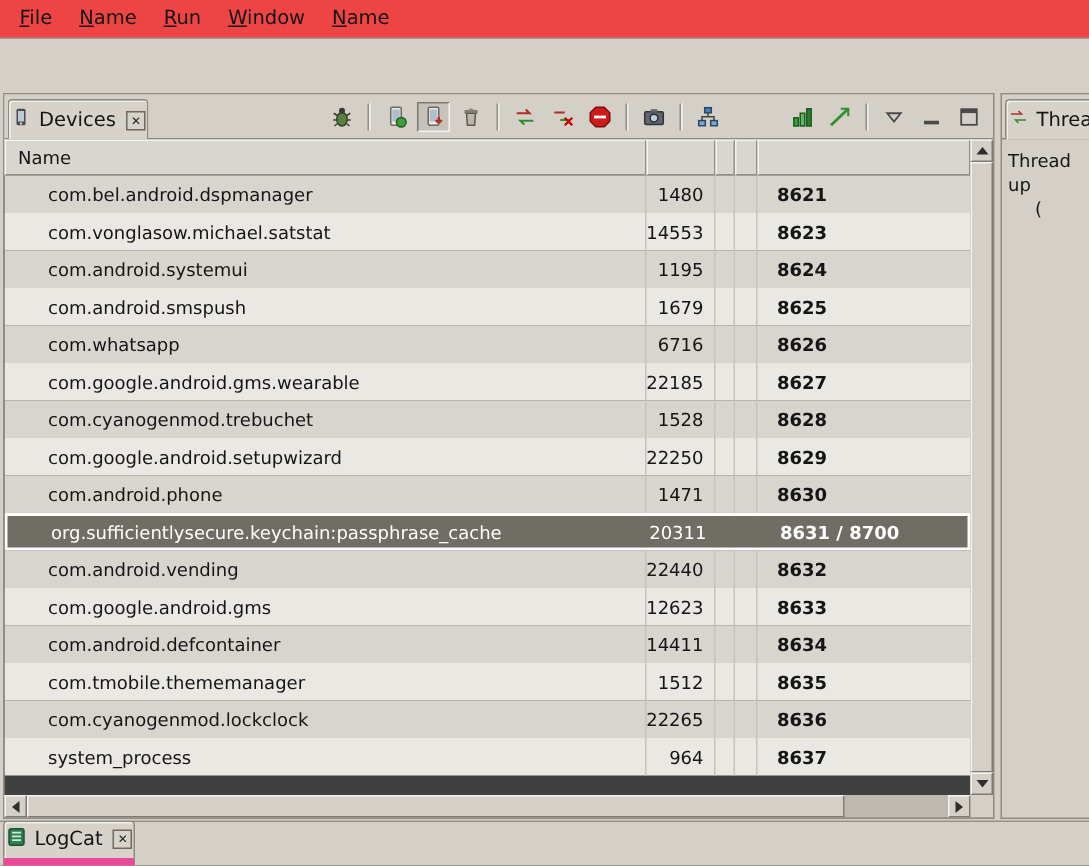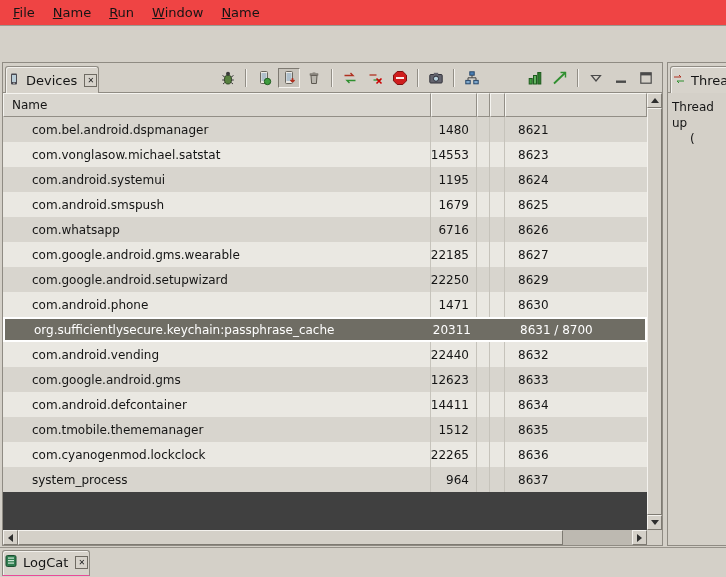--- a/index.html
+++ b/index.html
@@ -50,21 +50,21 @@
   .rows{position:absolute;top:24px;left:0;width:644px;height:413px;overflow:hidden;}
   .trow{display:flex;height:25px;box-sizing:border-box;}
   .trow:nth-child(odd){background:#d8d5ce;}
   .trow:nth-child(even){background:#eae8e2;}
   .cell{height:100%;display:flex;align-items:center;box-sizing:border-box;overflow:hidden;
         white-space:nowrap;}
   .c-name{width:428px;padding-left:29px;border-right:1px solid #c6c3bb;}
   .c-pid{width:46px;justify-content:flex-end;padding-right:7px;border-right:1px solid #c6c3bb;}
   .c-g1{width:13px;border-right:1px solid #c6c3bb;}
   .c-g2{width:15px;border-right:1px solid #c6c3bb;}
-  .c-port{flex:1;padding-left:13px;}
+  .c-port{flex:1;padding-left:13px;font-weight:bold;}
   .trow.selected{background:#6f6d64 !important;color:#fff;border:2px solid #ffffff;}
   .trow.selected .cell{border-right-color:transparent;}
 
   
   .vscroll{position:absolute;top:0;right:0;width:15px;height:437px;background:#bdb9b1;}
   .hscroll{position:absolute;left:0;top:437px;width:644px;height:15px;background:#bdb9b1;}
   .corner{position:absolute;right:0;top:437px;width:15px;height:15px;background:#d4d0c8;}
   .sbtn,.thumb{background:#d4d0c8;border:1px solid;border-color:#f4f2ee #7e7a72 #7e7a72 #f4f2ee;
         box-sizing:border-box;}
   .sbtn{width:15px;height:15px;display:flex;align-items:center;justify-content:center;position:absolute;}
@@ -77,21 +77,21 @@
   .arr-left{width:0;height:0;border-top:4px solid transparent;border-bottom:4px solid transparent;border-right:5px solid #2e2e2e;}
   .arr-right{width:0;height:0;border-top:4px solid transparent;border-bottom:4px solid transparent;border-left:5px solid #2e2e2e;}
 
   
   .threads-msg{padding:6px 4px 0 4px;font-size:12px;line-height:16px;}
   .threads-msg .l2{margin-left:18px;}
 
   
   #logcat-bar{position:absolute;left:0;bottom:0;width:726px;height:30px;background:#d4d0c8;
               border-top:1px solid #96928a;box-sizing:border-box;display:flex;align-items:center;}
-  #logcat-bar .tab{height:24px;margin-bottom:0;border-bottom:1px solid #ec4899;border-radius:3px 3px 0 0;}
+  #logcat-bar .tab{height:24px;margin-bottom:0;border-bottom:7px solid #ec4899;border-radius:3px 3px 0 0;}
 </style>
 </head>
 <body>
 
 <div class="menubar">
   <span class="menu-item">File</span>
   <span class="menu-item">Name</span>
   <span class="menu-item">Run</span>
   <span class="menu-item">Window</span>
   <span class="menu-item">Name</span>
@@ -260,20 +260,27 @@
   </div>
 
   <div class="trow">
     <div class="cell c-name">com.google.android.gms.wearable</div>
     <div class="cell c-pid">22185</div>
     <div class="cell c-g1"></div>
     <div class="cell c-g2"></div>
     <div class="cell c-port">8627</div>
   </div>
 
+  <div class="trow">
+    <div class="cell c-name">com.cyanogenmod.trebuchet</div>
+    <div class="cell c-pid">1528</div>
+    <div class="cell c-g1"></div>
+    <div class="cell c-g2"></div>
+    <div class="cell c-port">8628</div>
+  </div>
 
   <div class="trow">
     <div class="cell c-name">com.google.android.setupwizard</div>
     <div class="cell c-pid">22250</div>
     <div class="cell c-g1"></div>
     <div class="cell c-g2"></div>
     <div class="cell c-port">8629</div>
   </div>
 
   <div class="trow">

